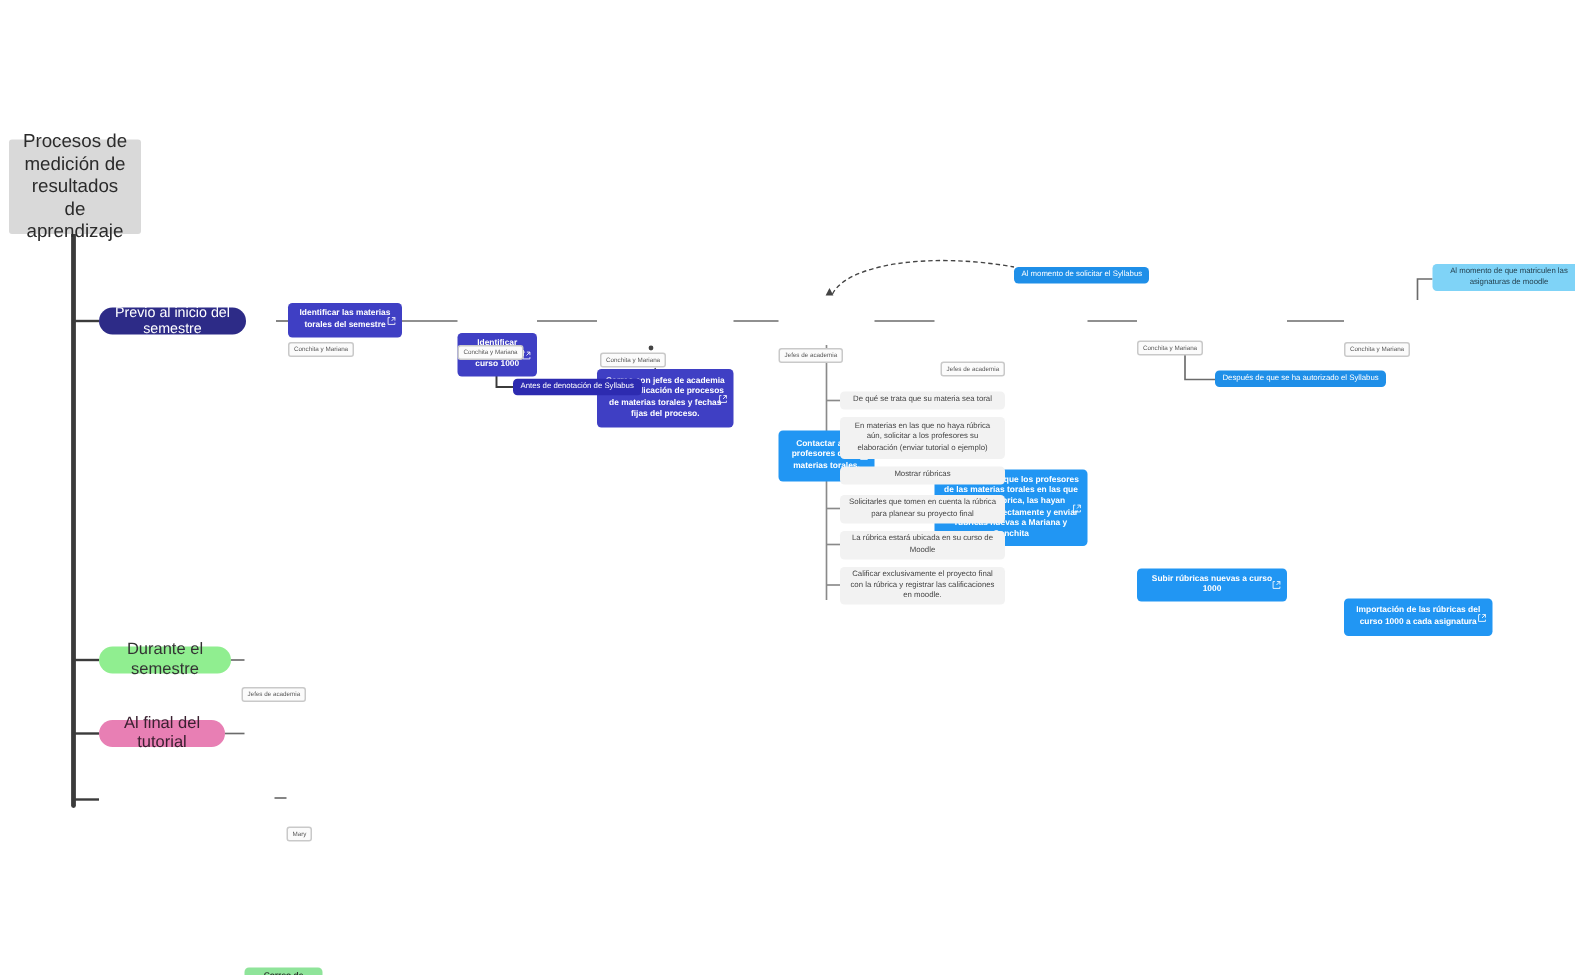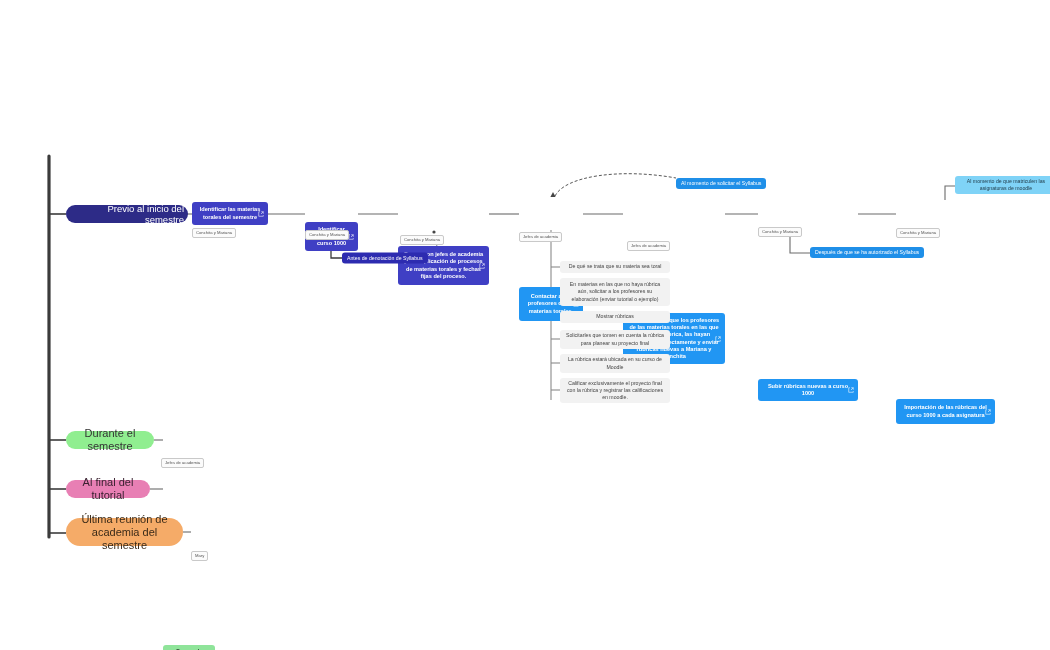--- a/index.html
+++ b/index.html
@@ -96,22 +96,25 @@
 
     <path d="M790,228 L790,253 L810,253" stroke="#6b6b6b" stroke-width="1.1" fill="none"></path>
 
     <path d="M945,200 L945,186 L955,186" stroke="#6b6b6b" stroke-width="1.1" fill="none"></path>
 
     <path d="M154,440 L163,440" stroke="#6b6b6b" stroke-width="1.1" fill="none"></path>
     <path d="M150,489 L163,489" stroke="#6b6b6b" stroke-width="1.1" fill="none"></path>
     <path d="M183,532 L191,532" stroke="#6b6b6b" stroke-width="1.1" fill="none"></path>
   </svg>
 
-
-  <div class="node pill navy" style="left:66px;top:205px;width:122px;height:18px;text-align:right;">
+  <div class="node root" style="left:6px;top:93px;width:88px;height:63px;">
+    <span class="txt">Procesos de medición de resultados de aprendizaje</span>
+  </div>
+
+  <div class="node pill navy" style="left:66px;top:205px;width:98px;height:18px;">
     <span class="txt">Previo al inicio del semestre</span>
   </div>
 
   <div class="node box navy" style="left:192px;top:202px;width:76px;height:23px;">
     <span class="txt">Identificar las materias torales del semestre</span>
     <span class="lk">
         <svg viewBox="0 0 10 10">
           <path d="M3.2,1.2 H1.2 V8.8 H8.8 V6.8" stroke="#fff" stroke-width="1" fill="none"></path>
           <path d="M5.4,1.2 H8.8 V4.6" stroke="#fff" stroke-width="1" fill="none"></path>
           <path d="M8.8,1.2 L5,5" stroke="#fff" stroke-width="1" fill="none"></path>
@@ -219,19 +222,16 @@
   <div class="node box green" style="left:163px;top:422px;width:52px;height:34px;">
     <span class="txt">Correo de recordatorio del uso de sus rúbricas.</span>
 
   </div>
   <div class="tag" style="left:161px;top:458px;">Jefes de academia</div>
 
   <div class="node pill pinkp big" style="left:66px;top:480px;width:84px;height:18px;">
     <span class="txt">Al final del tutorial</span>
   </div>
 
-  <div class="node pill orange big" style="left:66px;top:518px;width:117px;height:28px;">
-    <span class="txt">Última reunión de academia del semestre</span>
-  </div>
 
   <div class="tag" style="left:191px;top:551px;">Mary</div>
 
 </div>
 
 </body></html>

